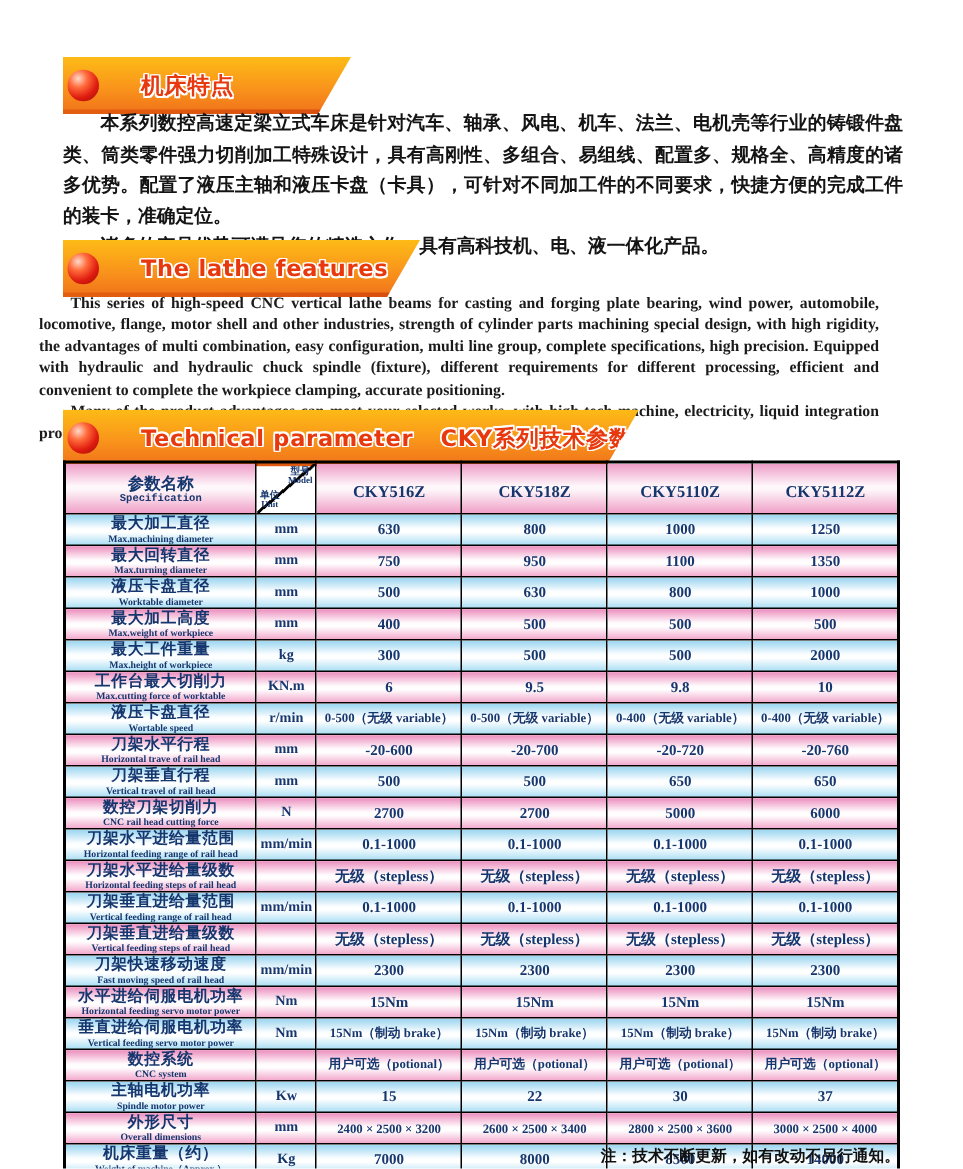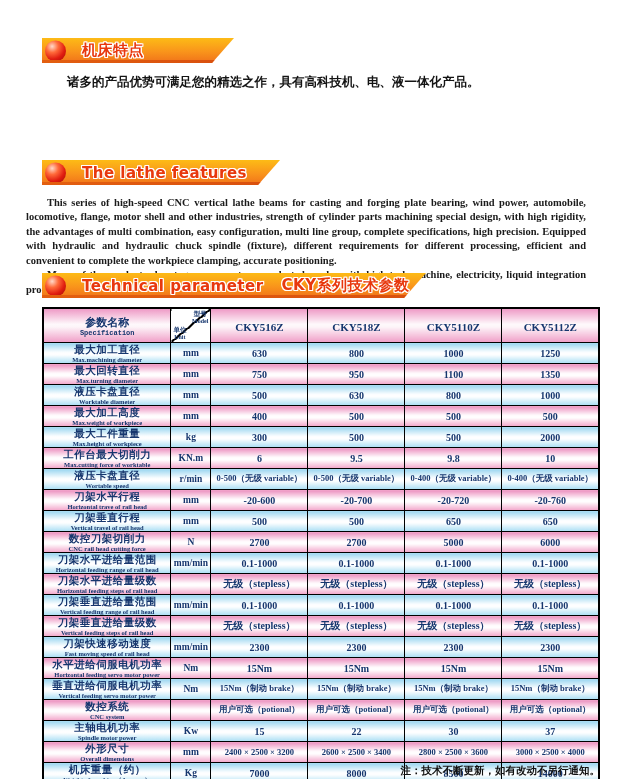--- a/index.html
+++ b/index.html
@@ -4,24 +4,24 @@
 <style>
   html,body{
     margin:0;padding:0;background:#ffffff;
     width:642px;height:779px;overflow:hidden;
     font-family:"DejaVu Sans",sans-serif;
   }
   .page{position:relative;width:642px;height:779px;background:#fff;}
 
   
   .banner{
-    position:absolute;left:42px;height:25px;
+    position:absolute;left:42px;height:38px;
     background:linear-gradient(180deg,#fdbb16 0%,#f9941b 55%,#f0711a 100%);
     clip-path:polygon(0 0,100% 0,calc(100% - 22px) 100%,0 100%);
-    display:flex;align-items:center;padding-left:40px;box-sizing:border-box;
+    display:flex;align-items:center;padding-left:52px;box-sizing:border-box;
   }
   .banner::after{
     content:"";position:absolute;left:0;right:16px;bottom:0;height:3px;
     background:linear-gradient(90deg,#e35f10,#d9500e);
   }
   .ball{
     position:absolute;left:3px;top:50%;transform:translateY(-50%);
     width:21px;height:21px;border-radius:50%;
     background:radial-gradient(circle at 34% 28%,#ffd9c9 0%,#ff6a3a 30%,#e01d10 62%,#9c0808 100%);
   }
@@ -88,20 +88,21 @@
 <body>
 
 <div class="page">
 
   <div class="banner" style="top:38px;width:192px;">
     <span class="ball"></span>
     <span class="banner-text">机床特点</span>
   </div>
 
   <div class="para-cn" style="top:72px;">
+    <p>本系列数控高速定梁立式车床是针对汽车、轴承、风电、机车、法兰、电机壳等行业的铸锻件盘类、筒类零件强力切削加工特殊设计，具有高刚性、多组合、易组线、配置多、规格全、高精度的诸多优势。配置了液压主轴和液压卡盘（卡具），可针对不同加工件的不同要求，快捷方便的完成工件的装卡，准确定位。</p>
     <p>诸多的产品优势可满足您的精选之作，具有高科技机、电、液一体化产品。</p>
   </div>
 
   <div class="banner" style="top:160px;width:238px;">
     <span class="ball"></span>
     <span class="banner-text">The lathe features</span>
   </div>
 
   <div class="para-en" style="top:196px;">
     <p>This series of high-speed CNC vertical lathe beams for casting and forging plate bearing, wind power, automobile, locomotive, flange, motor shell and other industries, strength of cylinder parts machining special design, with high rigidity, the advantages of multi combination, easy configuration, multi line group, complete specifications, high precision. Equipped with hydraulic and hydraulic chuck spindle (fixture), different requirements for different processing, efficient and convenient to complete the workpiece clamping, accurate positioning.</p>

